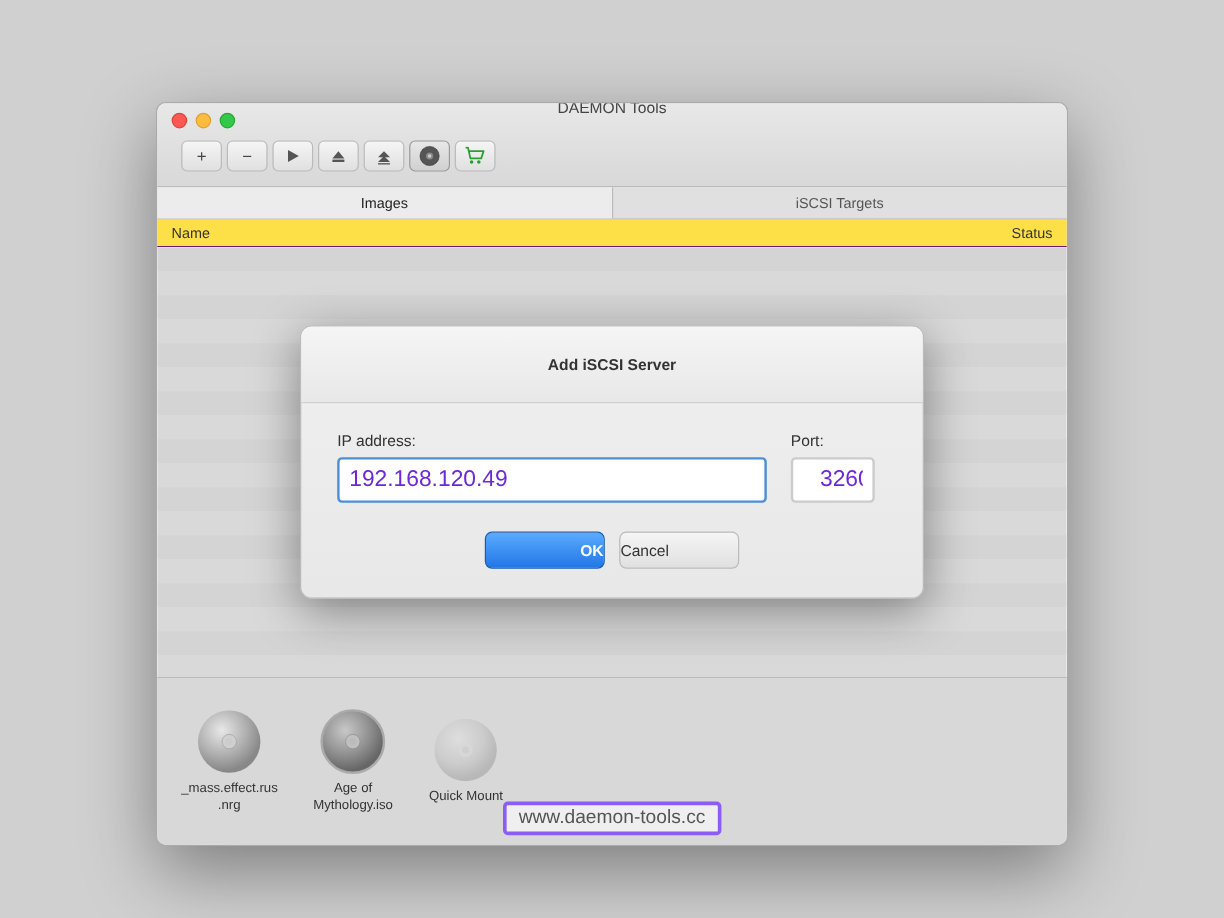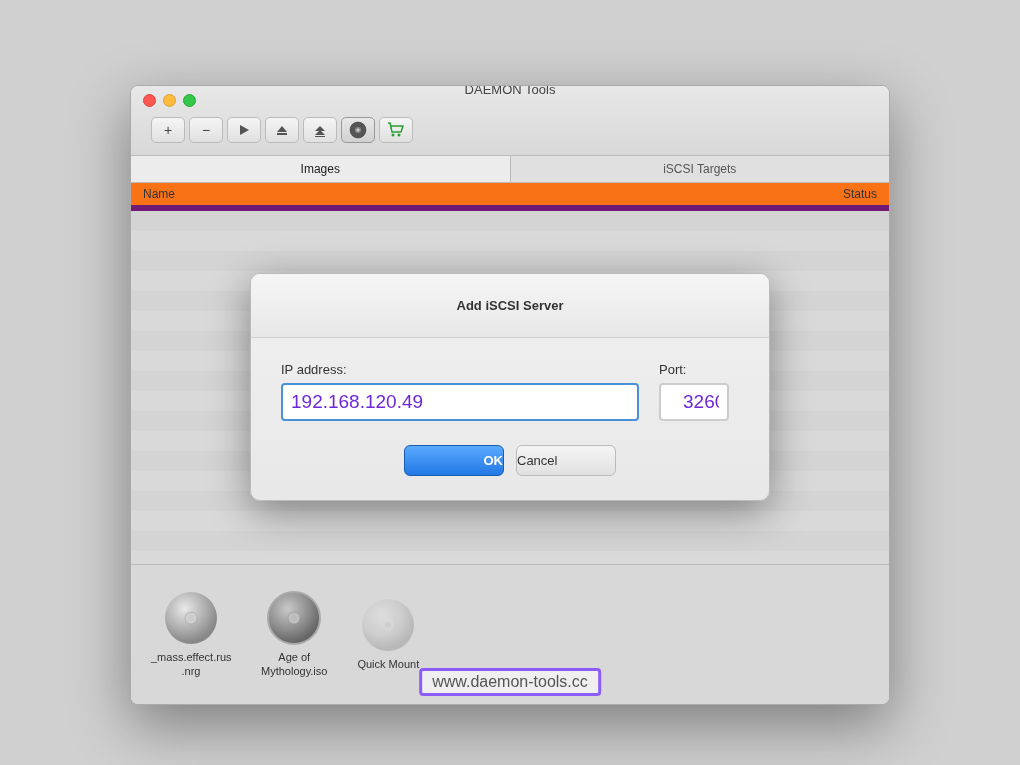--- a/index.html
+++ b/index.html
@@ -108,22 +108,22 @@
       cursor: pointer;
     }
     .tab:last-child { border-right: none; }
     .tab.active { background: #ececec; color: #222; font-weight: 500; }
 
     
     .table-header {
       display: flex;
       justify-content: space-between;
       padding: 4px 12px;
-      background: #f97316;
-      border-bottom: 6px solid #701a75;
+      background: #fde047;
+      border-bottom: 1px solid #701a75;
       font-size: 12px;
       color: #333;
     }
 
     
     .content-area {
       flex: 1;
       background: #fff;
       overflow: hidden;
       position: relative;

